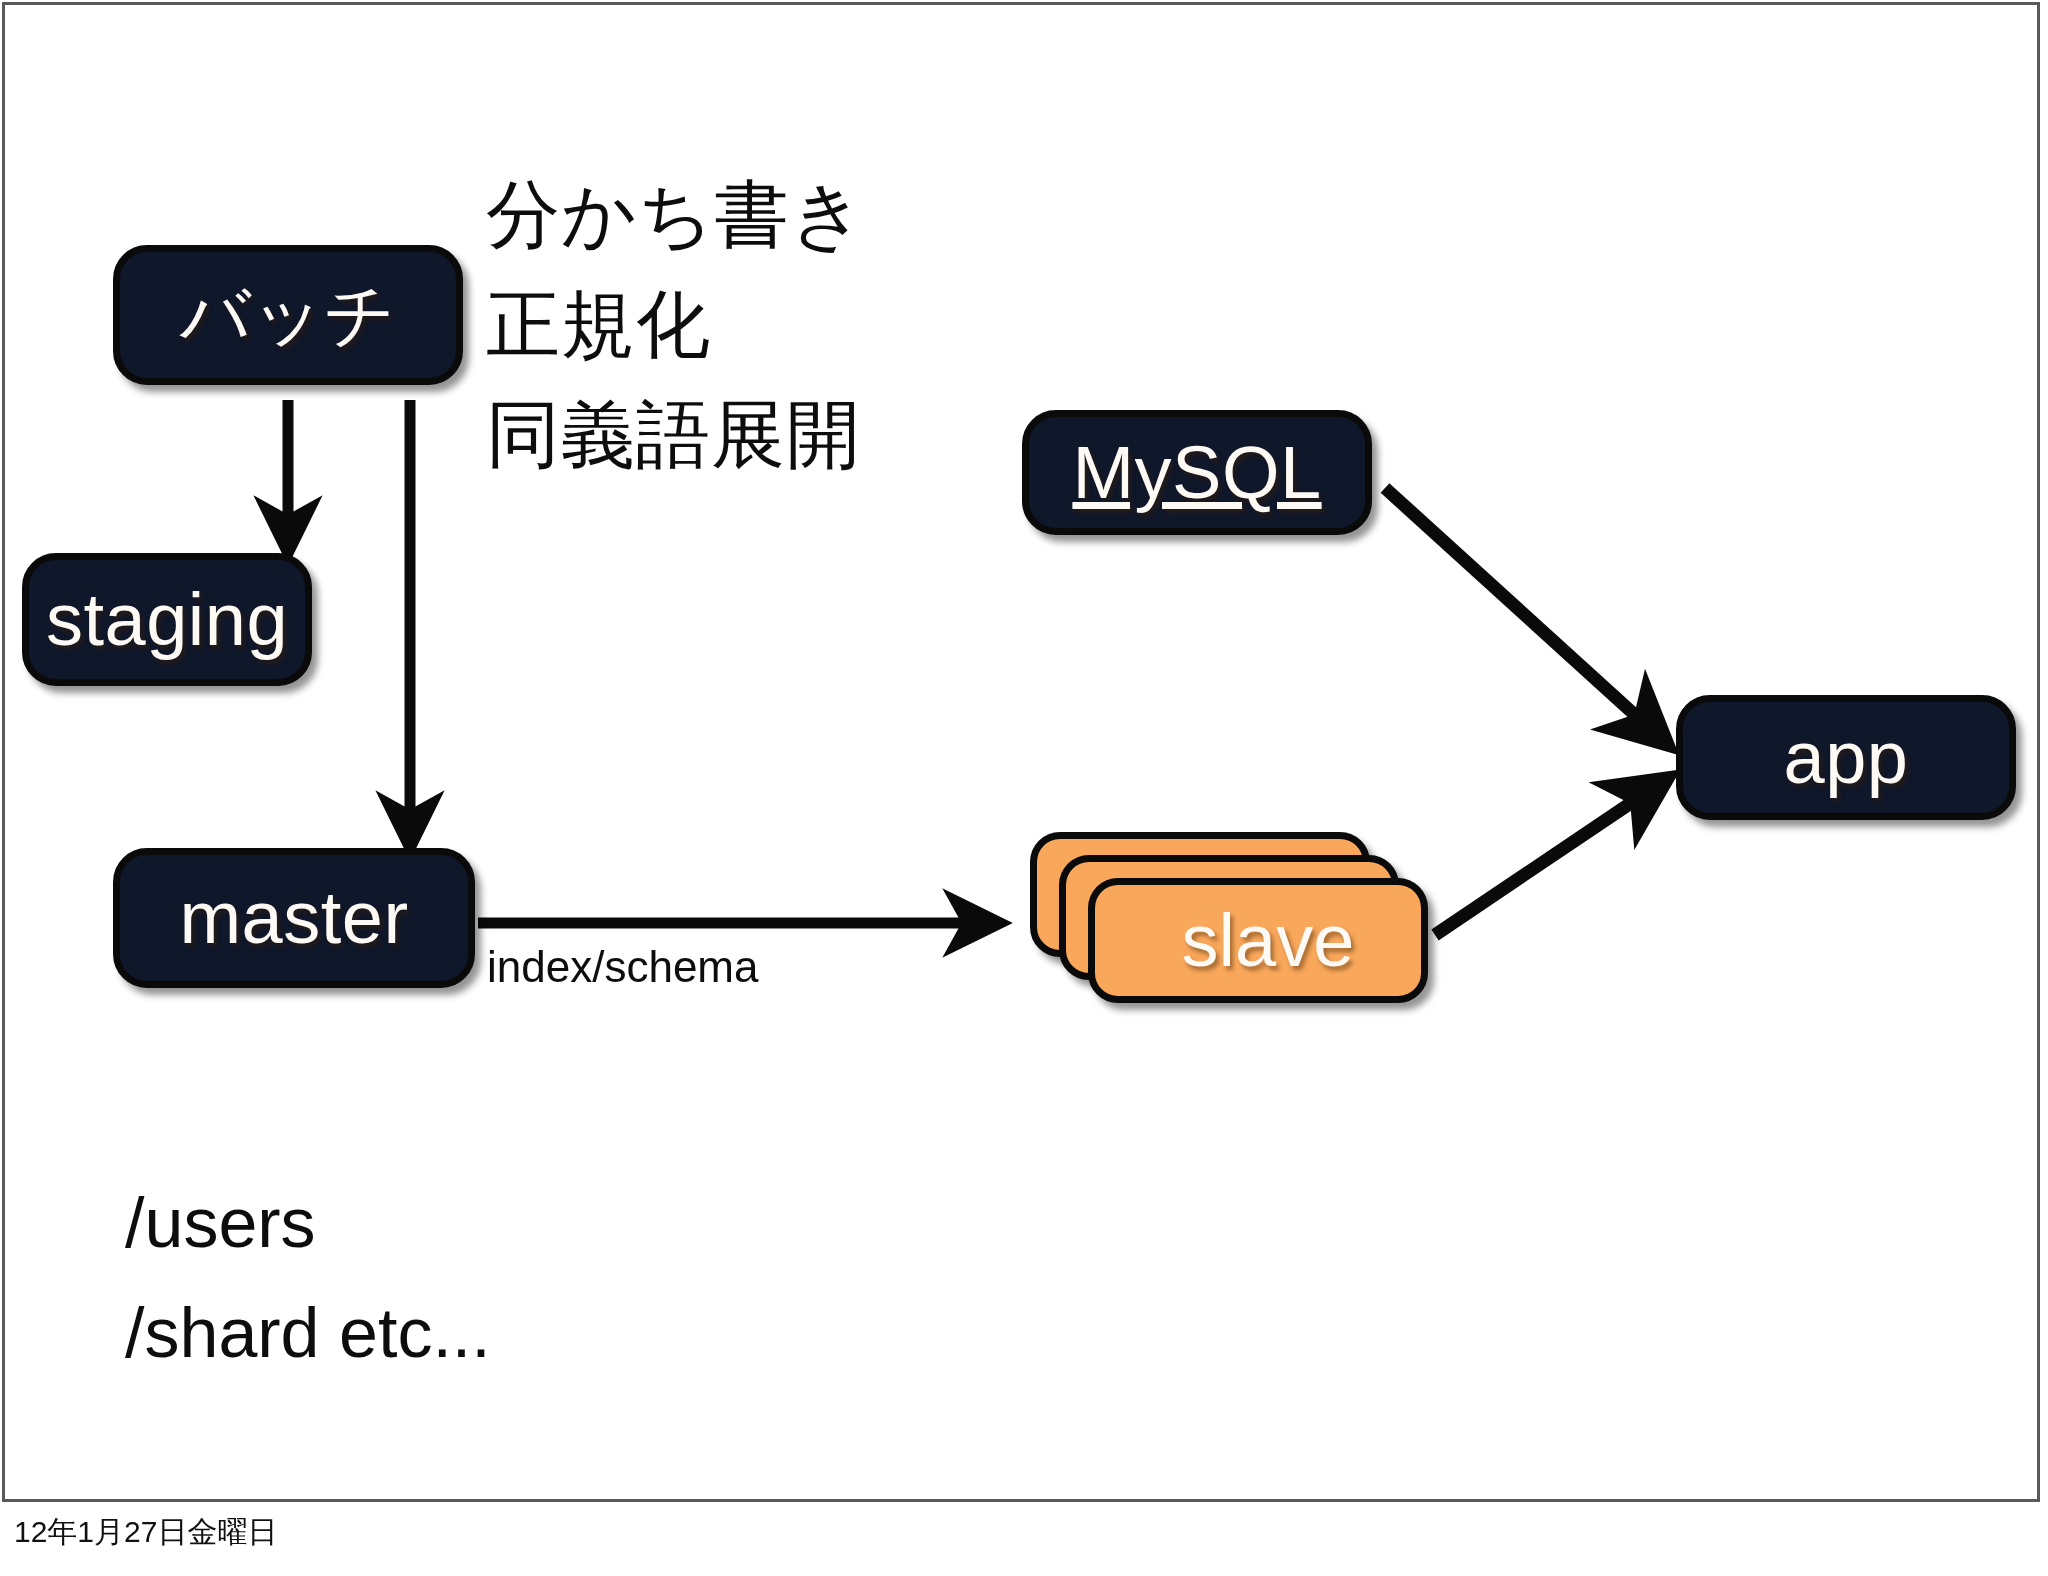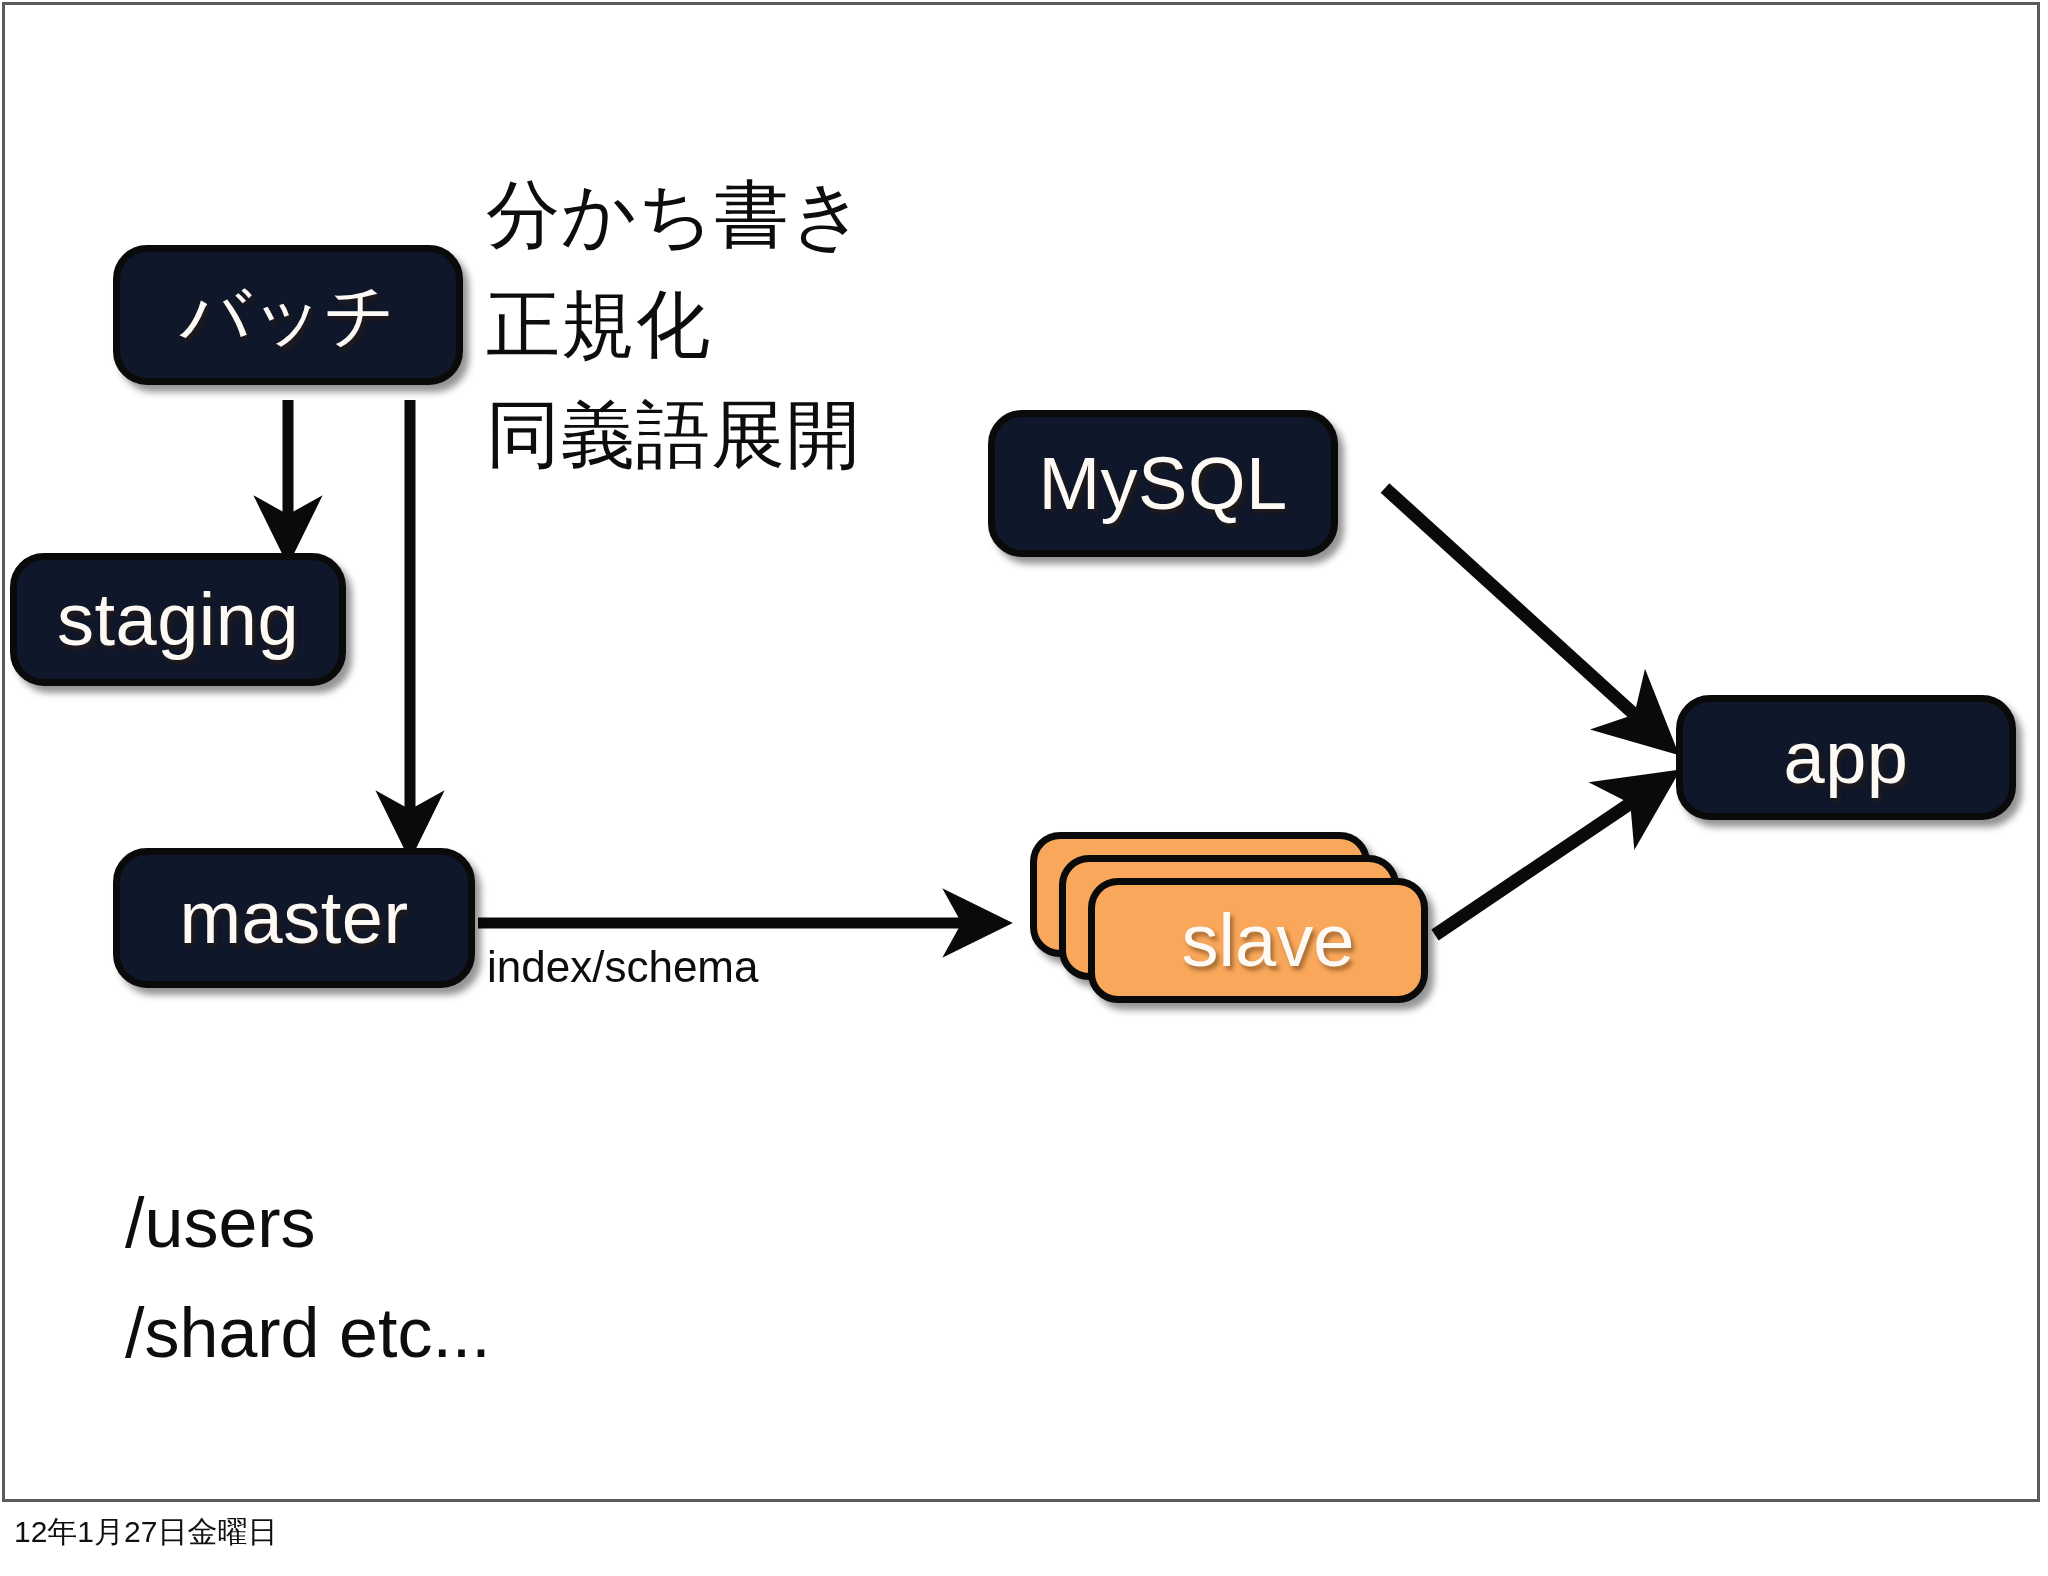--- a/index.html
+++ b/index.html
@@ -129,29 +129,29 @@
 
     <line x1="1385" y1="488" x2="1668" y2="745" stroke="#0a0a0a" stroke-width="13" marker-end="url(#ah)"></line>
 
     <line x1="1435" y1="935" x2="1668" y2="778" stroke="#0a0a0a" stroke-width="13" marker-end="url(#ah)"></line>
   </svg>
 
   <div class="node node-jp" style="left:113px; top:245px; width:350px; height:140px;">
     <span>バッチ</span>
   </div>
 
-  <div class="node" style="left:10px; top:553px; width:336px; height:133px;">
+  <div class="node" style="left:22px; top:553px; width:290px; height:133px;">
     <span>staging</span>
   </div>
 
   <div class="node" style="left:113px; top:848px; width:362px; height:140px;">
     <span>master</span>
   </div>
 
-  <div class="node" style="left:988px; top:410px; width:350px; height:147px;">
+  <div class="node" style="left:1022px; top:410px; width:350px; height:125px;text-decoration:underline;">
     <span>MySQL</span>
   </div>
 
   <div class="stack-wrap" style="left:1030px; top:832px; width:420px; height:180px;">
     <div class="stack-layer" style="left:0px;  top:0px;  width:340px; height:125px;"></div>
     <div class="stack-layer" style="left:29px; top:23px; width:340px; height:125px;"></div>
     <div class="stack-layer stack-top" style="left:58px; top:46px; width:340px; height:125px;">
       <span>slave</span>
     </div>
   </div>

